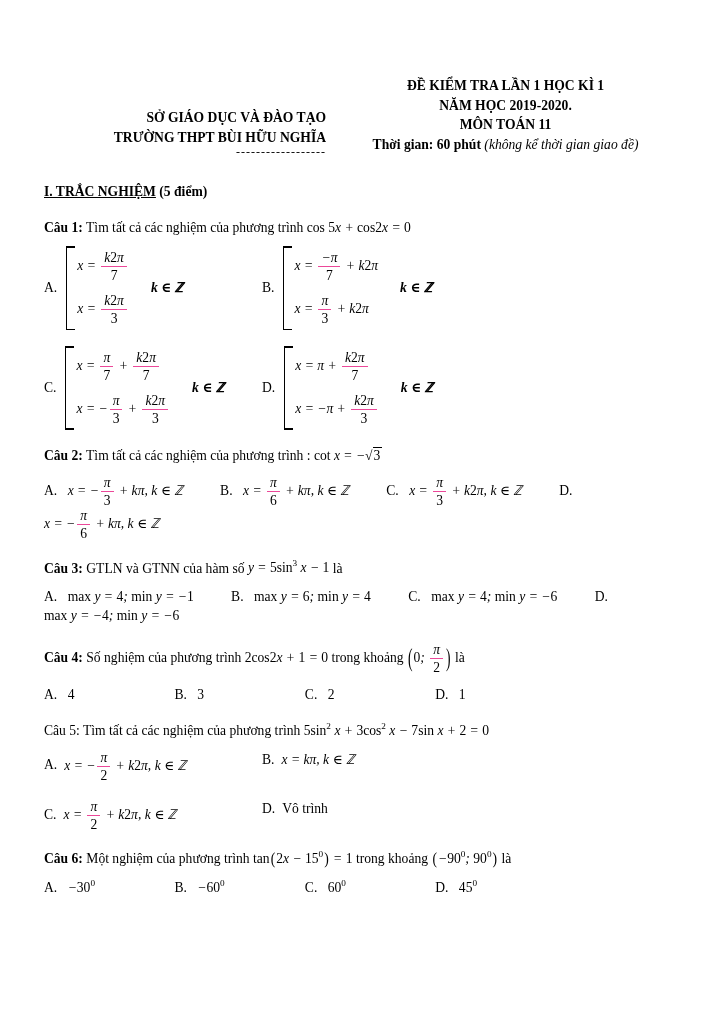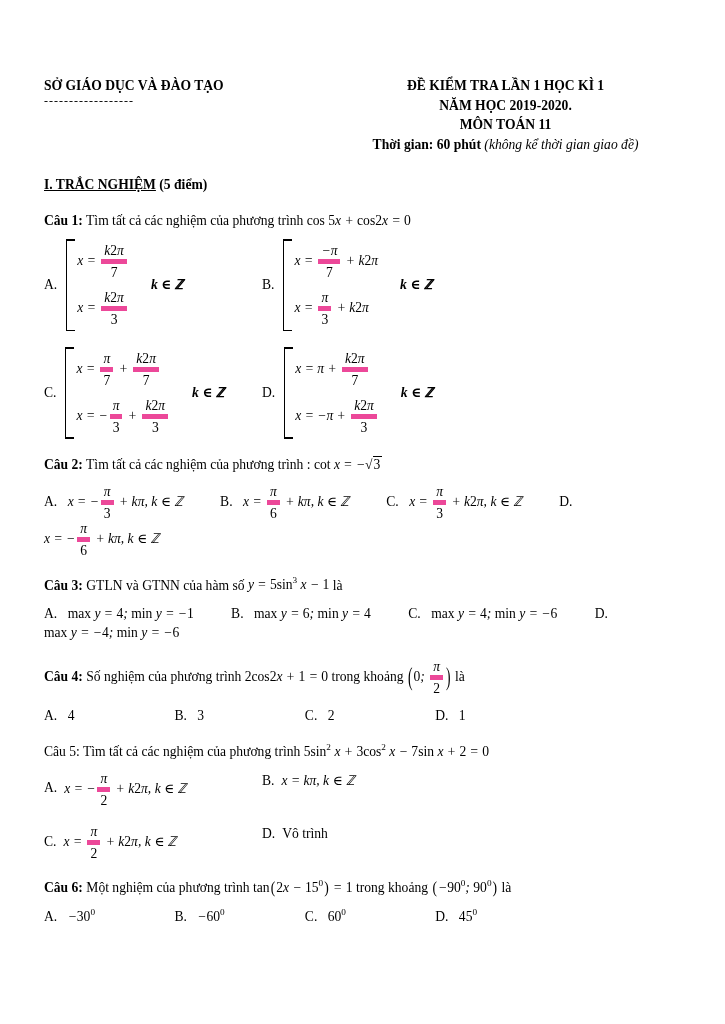--- a/index.html
+++ b/index.html
@@ -9,21 +9,21 @@
     width: 725px; height: 1024px; margin: 0 auto; background: #fff;
     font-family: "Liberation Serif", "DejaVu Serif", serif;
     font-size: 13.6px; line-height: 1.45; color: #000;
     padding: 76px 40px 40px 44px; overflow: hidden;
   }
   .bold { font-weight: bold; }
   .italic { font-style: italic; }
   .underline { text-decoration: underline; }
 
   .header { display: flex; }
-  .header-left { flex: 0 0 44%; text-align: left; }
+  .header-left { flex: 0 0 44%; text-align: right; margin-top: 32px; }
   .header-right { flex: 1; text-align: center; font-family: Liberation Serif, serif; }
   .dashes { font-size: 12px; letter-spacing: 1px; margin-top: -3px; }
 
   .section-title { margin-top: 20px; }
 
   .question { margin-top: 16px; }
   .q-line { }
   .q-label { font-weight: bold; }
   .q-label.plain { font-weight: normal; }
 
@@ -33,21 +33,21 @@
   .grid2 .opt.math-opt { align-items: baseline; }
   .flow .opt { margin-right: 34px; }
   .spread .opt { display: inline-block; min-width: 127px; }
   .opt-label { margin-right: 7px; }
 
   .math { font-style: italic; white-space: nowrap; }
   .math .up, .rad, .bigp { font-style: normal; }
   sup { font-size: 0.68em; }
 
   .frac { display: inline-block; vertical-align: middle; text-align: center; line-height: 1.12; margin: 0 2px; }
-  .frac .fn { display: block; border-bottom: 5px solid #ec4899; padding: 0 3px 1px; }
+  .frac .fn { display: block; border-bottom: 1px solid #ec4899; padding: 0 3px 1px; }
   .frac .fd { display: block; padding: 1px 3px 0; }
 
   .sys { display: inline-flex; align-items: center; }
   .bracket { display: inline-flex; flex-direction: column; row-gap: 9px;
     padding: 4px 0 4px 10px; border-left: 1.5px solid #000; position: relative; margin-left: 2px; }
   .bracket::before, .bracket::after { content: ""; position: absolute; left: 0; width: 8px; height: 1.5px; background: #000; }
   .bracket::before { top: 0; }
   .bracket::after { bottom: 0; }
   .sys-line { display: block; text-align: left; }
   .sys-suffix { margin-left: 22px; font-weight: bold; }
@@ -59,20 +59,21 @@
   .sqrt { white-space: nowrap; }
   .sqrt .sqv { border-top: 1.1px solid #000; padding: 0 2px 0 1px; }
 </style>
 </head>
 <body>
 
 <div class="page">
   <div class="header">
     <div class="header-left">
       <div class="bold">SỞ GIÁO DỤC VÀ ĐÀO TẠO</div>
+      <div class="bold">TRƯỜNG THPT BÙI HỮU NGHĨA</div>
       <div class="dashes">------------------</div>
     </div>
     <div class="header-right">
       <div class="bold">ĐỀ KIỂM TRA LẦN 1 HỌC KÌ 1</div>
       <div class="bold">NĂM HỌC 2019-2020.</div>
       <div class="bold">MÔN TOÁN 11</div>
       <div><span class="bold">Thời gian: 60 phút</span><span class="italic"> (không kể thời gian giao đề)</span></div>
     </div>
   </div>
 

